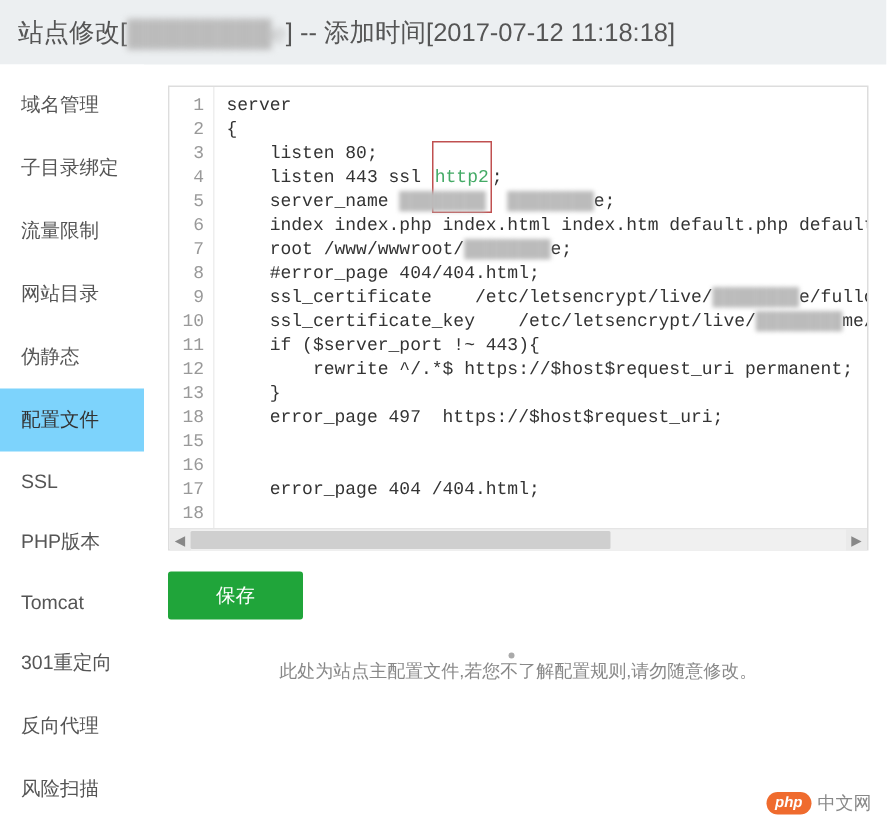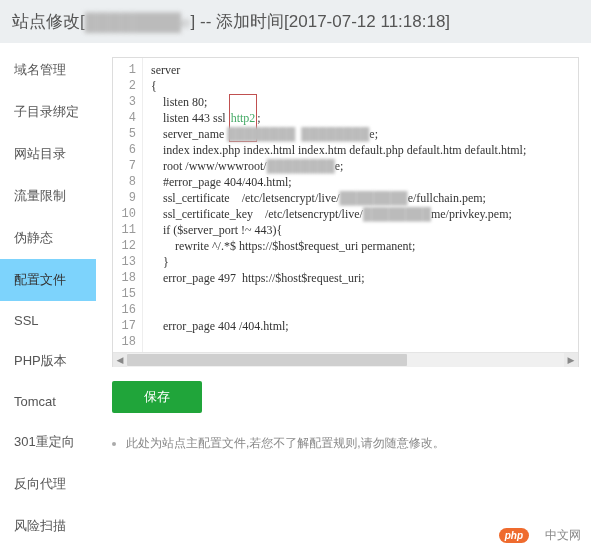--- a/index.html
+++ b/index.html
@@ -79,21 +79,21 @@
   }
   .gutter div { height: 16px; }
   .code {
     flex: 1;
     padding: 4px 0 0 8px;
     color: #333;
     white-space: pre;
     overflow: hidden;
     position: relative;
   }
-  .code .line { height: 16px; font-family: Liberation Serif, serif; }
+  .code .line { height: 16px; }
   .hl {
     border: 1px solid #c05050;
     padding: 16px 1px;
     color: #4a6; 
   }
   .dim {
     color: #bbb;
     filter: blur(1.5px);
   }
   .hscroll {
@@ -138,20 +138,21 @@
     font-size: 13px;
     border-radius: 2px;
     cursor: pointer;
   }
   .hint {
     margin-top: 22px;
     color: #888;
     font-size: 12px;
     display: flex;
     align-items: center;
+    flex-direction: column;
   }
   .hint .dot {
     width: 4px; height: 4px; background: #aaa; border-radius: 50%;
     margin-right: 10px; display: inline-block;
   }
   .watermark {
     position: absolute;
     right: 10px;
     bottom: 6px;
     height: 22px;
@@ -159,38 +160,38 @@
     align-items: center;
     font-size: 12px;
     color: #888;
   }
   .watermark .badge {
     background: #ef6b2e;
     color: #fff;
     font-size: 10px;
     padding: 2px 6px;
     border-radius: 10px;
-    margin-right: 16px;
+    margin-right: 4px;
     font-weight: bold;
     font-style: italic;
   }
 </style>
 </head>
 <body>
 
 <div class="header">
   <span>站点修改[</span><span class="blur">████████e</span><span>] -- 添加时间[2017-07-12 11:18:18]</span>
 </div>
 
 <div class="container">
   <div class="sidebar" id="sidebar">
       <div class="item">域名管理</div>
       <div class="item">子目录绑定</div>
+      <div class="item">流量限制</div>
       <div class="item">网站目录</div>
-      <div class="item">流量限制</div>
       <div class="item">伪静态</div>
       <div class="item active">配置文件</div>
       <div class="item">SSL</div>
       <div class="item">PHP版本</div>
       <div class="item">Tomcat</div>
       <div class="item">301重定向</div>
       <div class="item">反向代理</div>
       <div class="item">风险扫描</div>
     </div>
 

